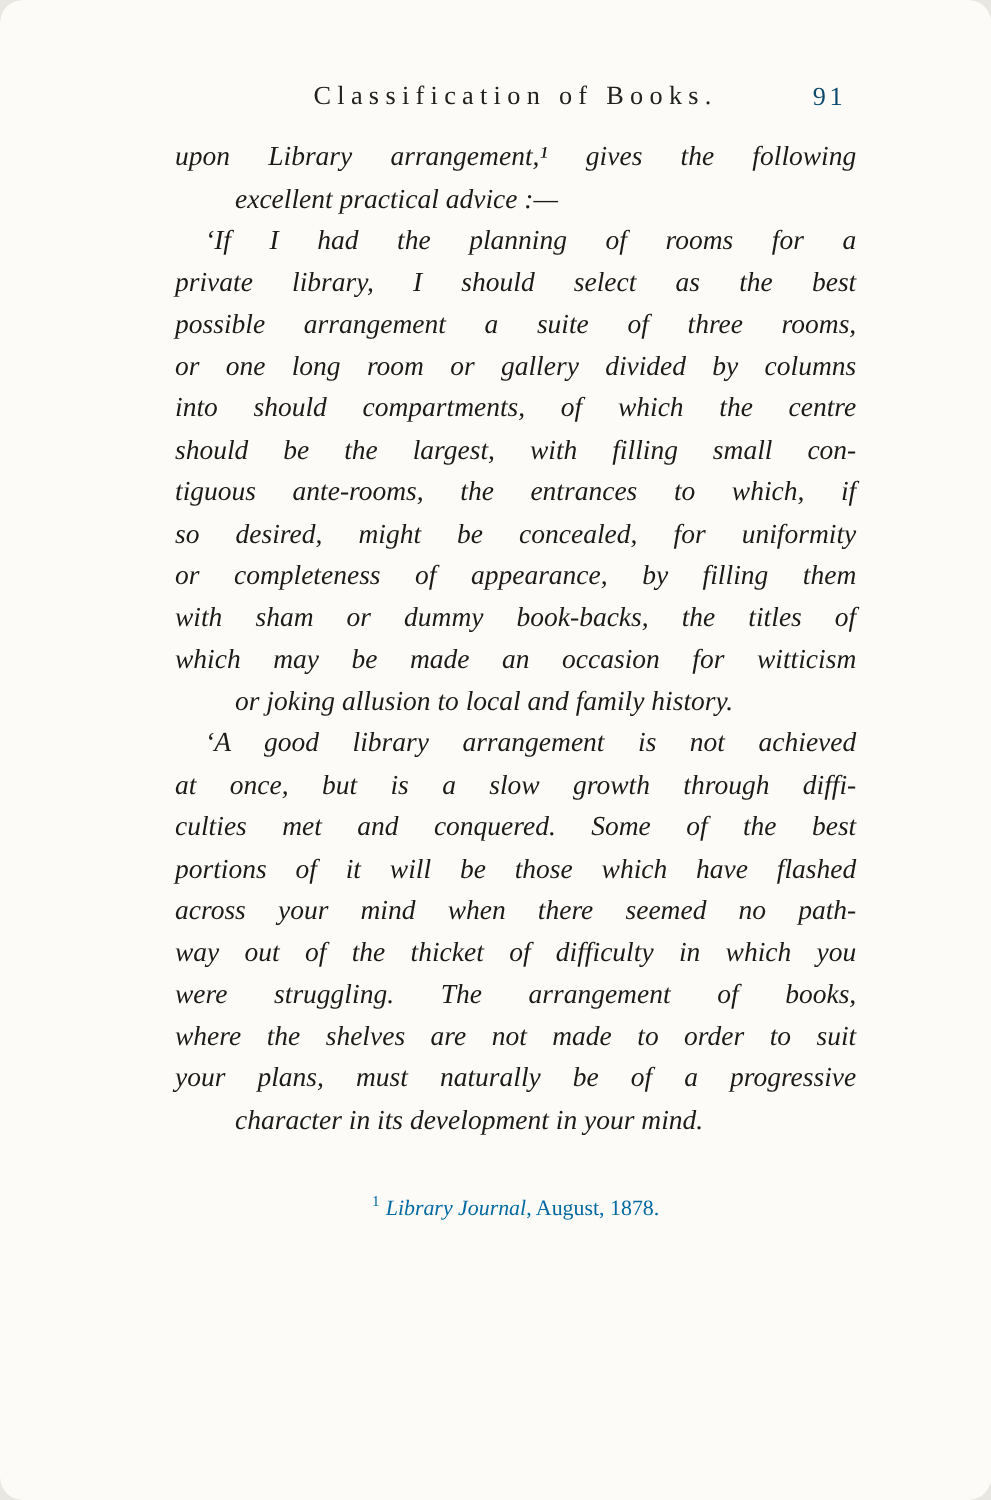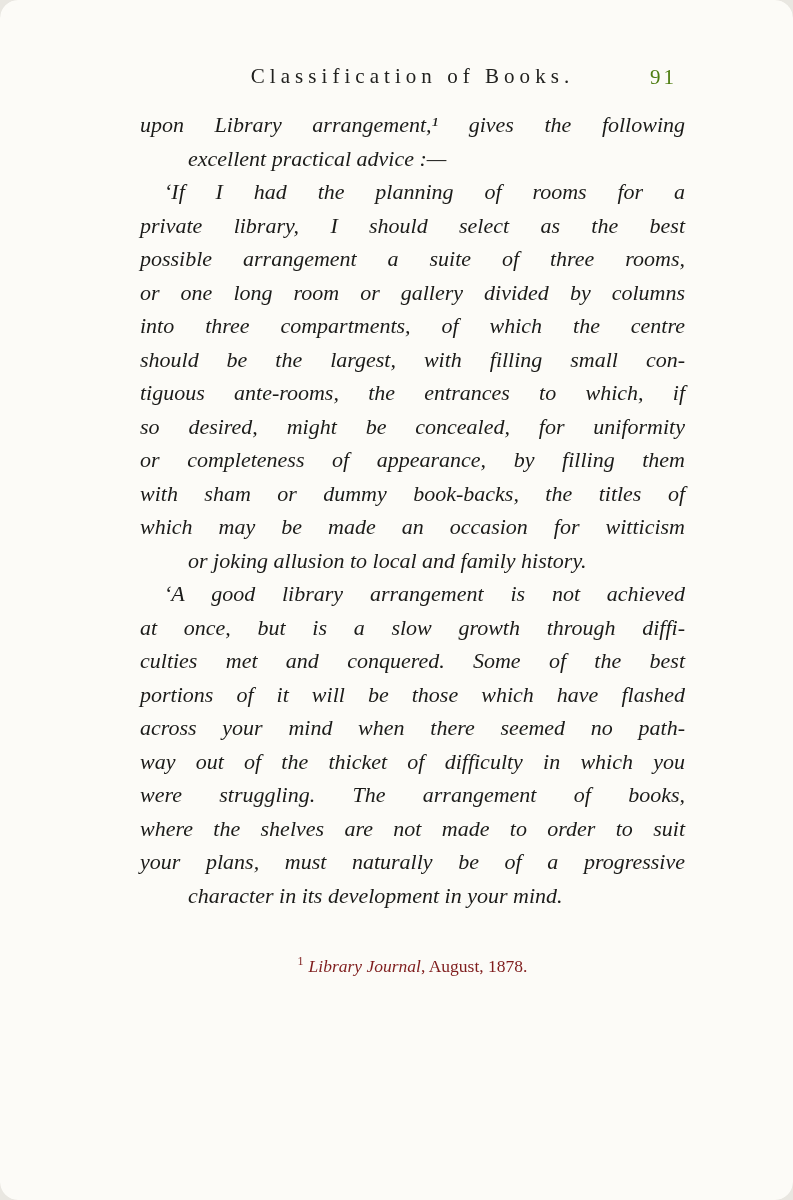--- a/index.html
+++ b/index.html
@@ -35,21 +35,21 @@
     letter-spacing: 0.24em;
     color: #21211f;
   }
 
   .page-number {
     position: absolute;
     right: 8px;
     top: 1px;
     font-size: 21px;
     letter-spacing: 0.14em;
-    color: #4d7c0f;
+    color: #0c4a6e;
   }
 
   .text-block {
     position: absolute;
     top: 108px;
     left: 140px;
     width: 545px;
     font-size: 22px;
     line-height: 33.5px;
   }
@@ -72,21 +72,21 @@
     padding-left: 24px;
   }
 
   .footnote {
     position: absolute;
     top: 954px;
     left: 140px;
     width: 545px;
     text-align: center;
     font-size: 17.5px;
-    color: #7f1d1d;
+    color: #0369a1;
   }
 
   .footnote sup {
     font-size: 12px;
     vertical-align: super;
     margin-right: 5px;
   }
 
   .footnote .work {
     font-style: italic;
@@ -105,21 +105,21 @@
   <main class="text-block" id="paragraphs">
       <div class="paragraph">
         <div class="line">upon Library arrangement,¹ gives the following</div>
         <div class="line last">excellent practical advice :—</div>
       </div>
       <div class="paragraph">
         <div class="line indent">‘If I had the planning of rooms for a</div>
         <div class="line">private library, I should select as the best</div>
         <div class="line">possible arrangement a suite of three rooms,</div>
         <div class="line">or one long room or gallery divided by columns</div>
-        <div class="line">into three compartments, of which the centre</div>
+        <div class="line">into should compartments, of which the centre</div>
         <div class="line">should be the largest, with filling small con-</div>
         <div class="line">tiguous ante-rooms, the entrances to which, if</div>
         <div class="line">so desired, might be concealed, for uniformity</div>
         <div class="line">or completeness of appearance, by filling them</div>
         <div class="line">with sham or dummy book-backs, the titles of</div>
         <div class="line">which may be made an occasion for witticism</div>
         <div class="line last">or joking allusion to local and family history.</div>
       </div>
       <div class="paragraph">
         <div class="line indent">‘A good library arrangement is not achieved</div>

